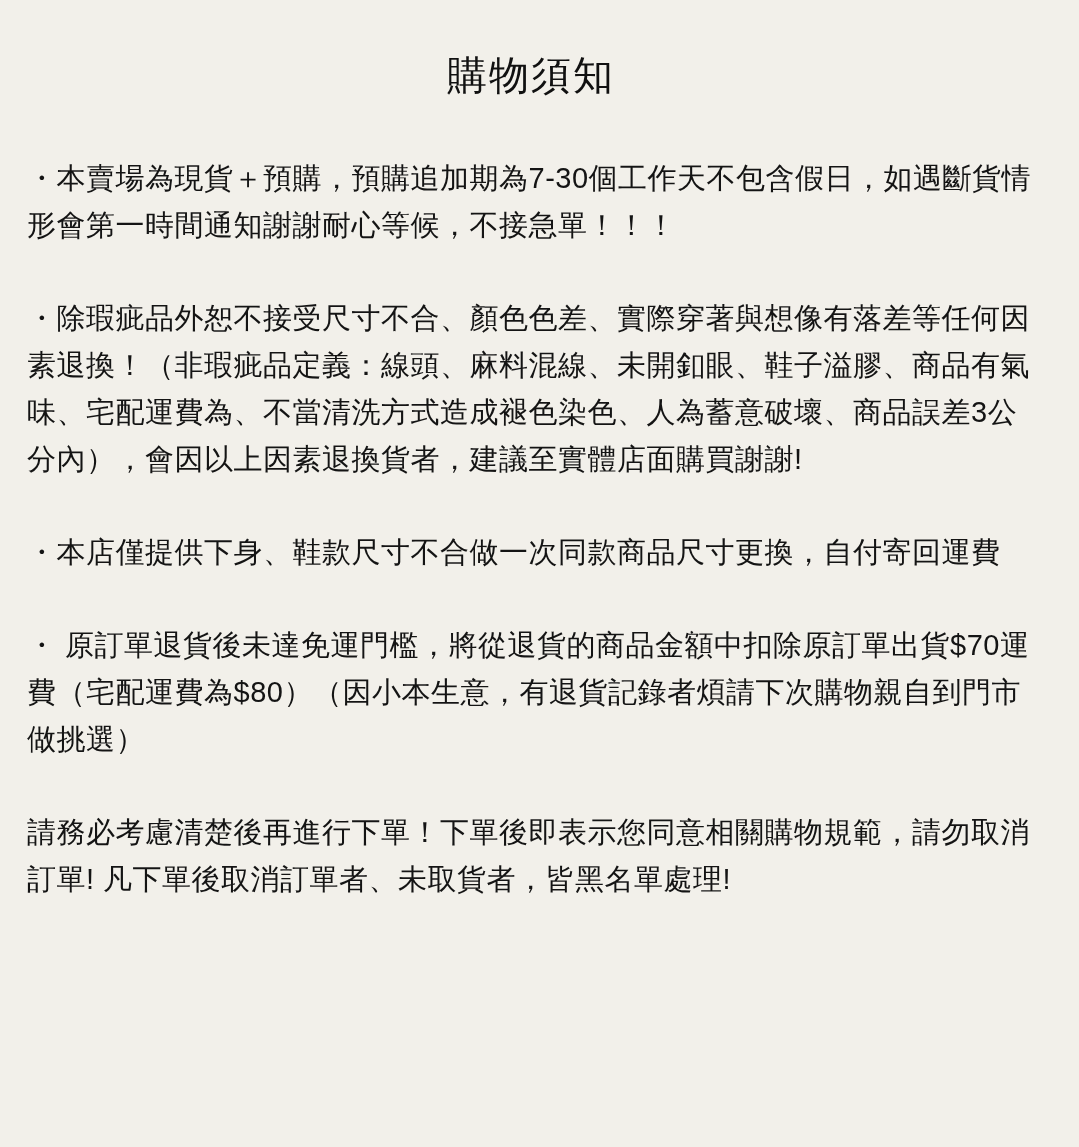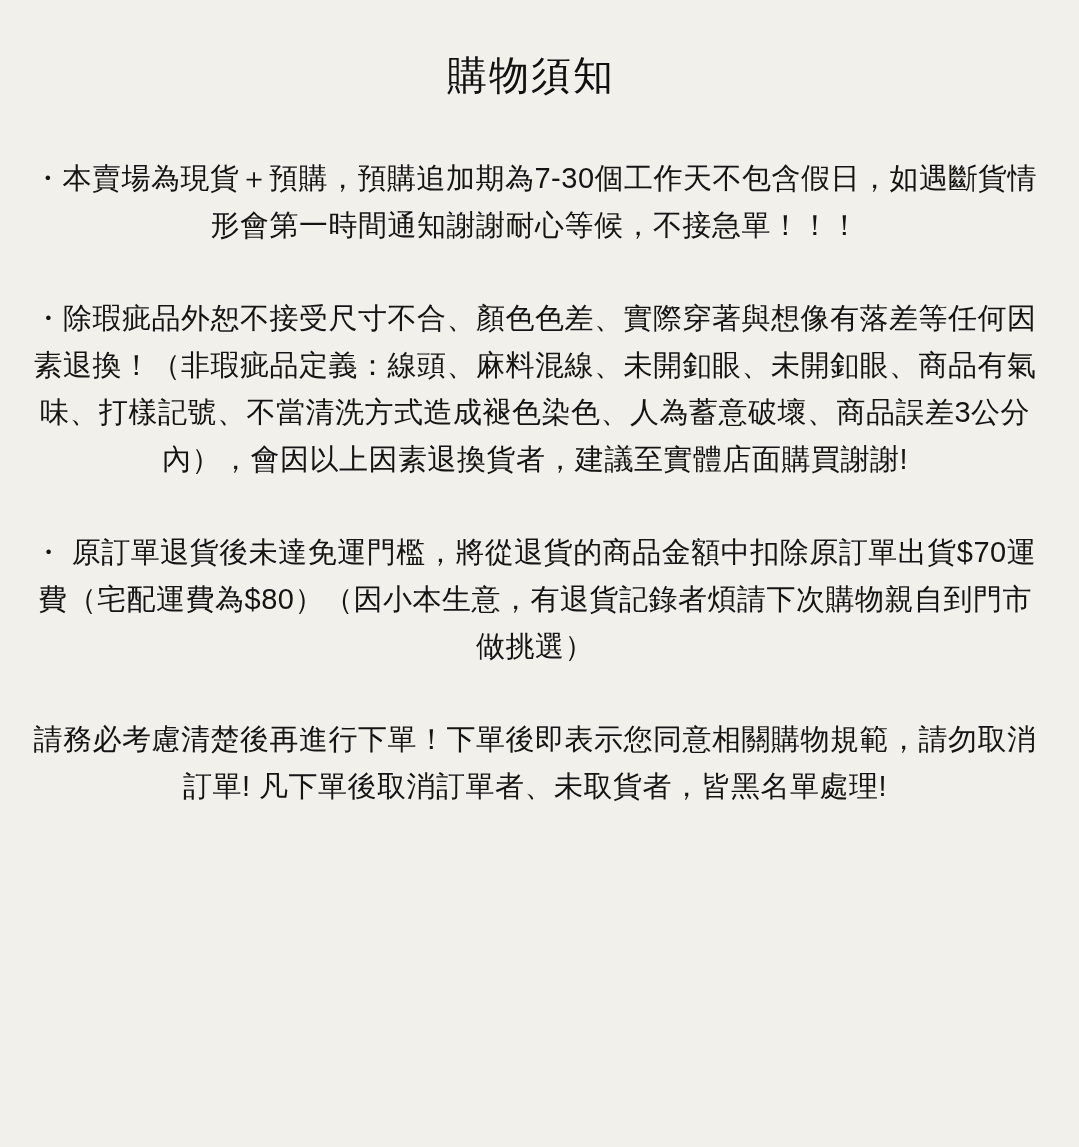--- a/index.html
+++ b/index.html
@@ -26,32 +26,33 @@
     font-size: 40px;
     font-weight: 500;
     letter-spacing: 2px;
     color: #111111;
   }
   .paragraphs p {
     margin: 0 0 46px 8px;
     font-size: 29px;
     line-height: 47px;
     letter-spacing: 0.5px;
-    text-align: center;
+    text-align: left;
     word-break: break-word;
     overflow-wrap: anywhere;
   }
   .paragraphs p:last-child {
     margin-bottom: 0;
   }
 </style>
 </head>
 <body>
 
 <div class="page">
   <h1 class="title">購物須知</h1>
   <div class="paragraphs">
     <p>・本賣場為現貨＋預購，預購追加期為7-30個工作天不包含假日，如遇斷貨情形會第一時間通知謝謝耐心等候，不接急單！！！</p>
-    <p>・除瑕疵品外恕不接受尺寸不合、顏色色差、實際穿著與想像有落差等任何因素退換！（非瑕疵品定義：線頭、麻料混線、未開釦眼、未開釦眼、商品有氣味、打樣記號、不當清洗方式造成褪色染色、人為蓄意破壞、商品誤差3公分內），會因以上因素退換貨者，建議至實體店面購買謝謝!</p>
+    <p>・除瑕疵品外恕不接受尺寸不合、顏色色差、實際穿著與想像有落差等任何因素退換！（非瑕疵品定義：線頭、麻料混線、未開釦眼、鞋子溢膠、商品有氣味、宅配運費為、不當清洗方式造成褪色染色、人為蓄意破壞、商品誤差3公分內），會因以上因素退換貨者，建議至實體店面購買謝謝!</p>
+    <p>・本店僅提供下身、鞋款尺寸不合做一次同款商品尺寸更換，自付寄回運費</p>
     <p>・ 原訂單退貨後未達免運門檻，將從退貨的商品金額中扣除原訂單出貨$70運費（宅配運費為$80）（因小本生意，有退貨記錄者煩請下次購物親自到門市做挑選）</p>
     <p>請務必考慮清楚後再進行下單！下單後即表示您同意相關購物規範，請勿取消訂單! 凡下單後取消訂單者、未取貨者，皆黑名單處理!</p>
   </div>
 </div>
 
 </body></html>

